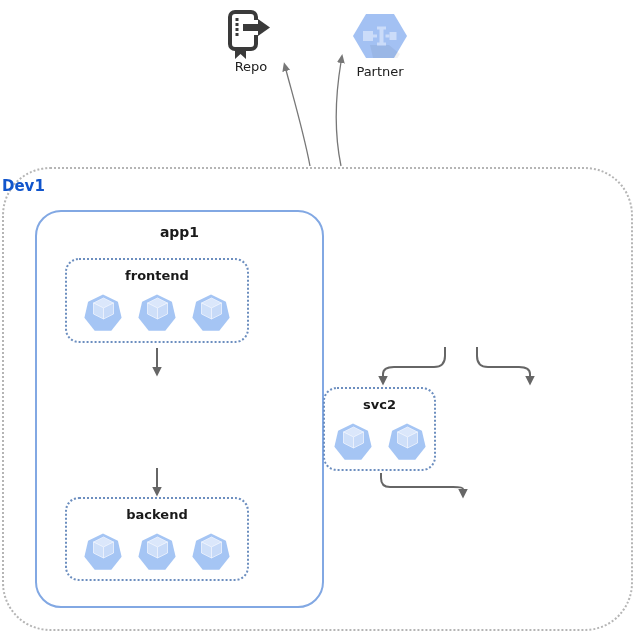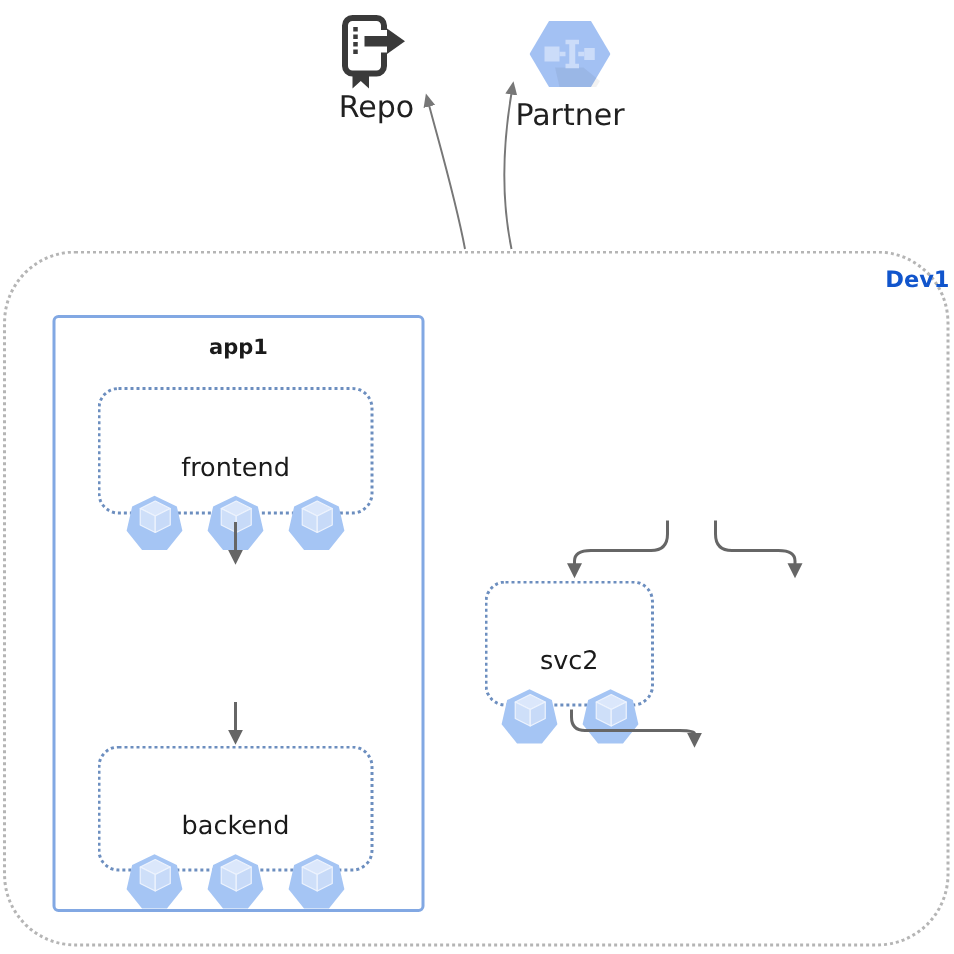--- a/index.html
+++ b/index.html
@@ -9,44 +9,44 @@
     overflow:hidden;
   }
   .abs{position:absolute;}
   
   .cluster{
     left:2px;top:167px;width:627px;height:460px;
     border:2px dotted var(--cluster-border,#b5b5b5);
     border-radius:48px;
   }
   .cluster-label{
-    left:2px;top:177px;width:631px;text-align:right;
+    left:2px;top:177px;width:631px;text-align:left;
     font-size:15px;font-weight:bold;color:var(--cluster-label,#1155CC);
   }
   
   .app-box{
     border:2px solid var(--app-border,#82A8E3);
-    border-radius:4px;background:transparent;
+    border-radius:26px;background:transparent;padding-left:41px;
   }
   .app-title{
     position:absolute;top:12px;left:0;width:100%;text-align:center;
     font-size:14px;font-weight:bold;
   }
   
   .service-box{
     border:2px dotted var(--service-border,#6C8EBF);
     border-radius:14px;
     display:flex;flex-direction:column;align-items:center;
     box-sizing:border-box;padding-top:8px;
   }
-  .service-title{font-size:17px;font-weight:normal;line-height:16px;margin-top:36px;}
+  .service-title{font-size:13px;font-weight:bold;line-height:16px;}
   .pods{display:flex;gap:14px;margin-top:8px;}
   .pod{width:40px;height:42px;display:block;}
   
-  .ext-label{font-size:20px;text-align:center;color:#202020;}
+  .ext-label{font-size:13px;text-align:center;color:#202020;}
   svg.overlay{position:absolute;left:0;top:0;pointer-events:none;z-index:5;}
   .icon-block{z-index:2;}
 </style>
 </head>
 <body>
 
 <div class="canvas">
 
   <svg width="0" height="0" style="position:absolute" aria-hidden="true">
     <defs>

